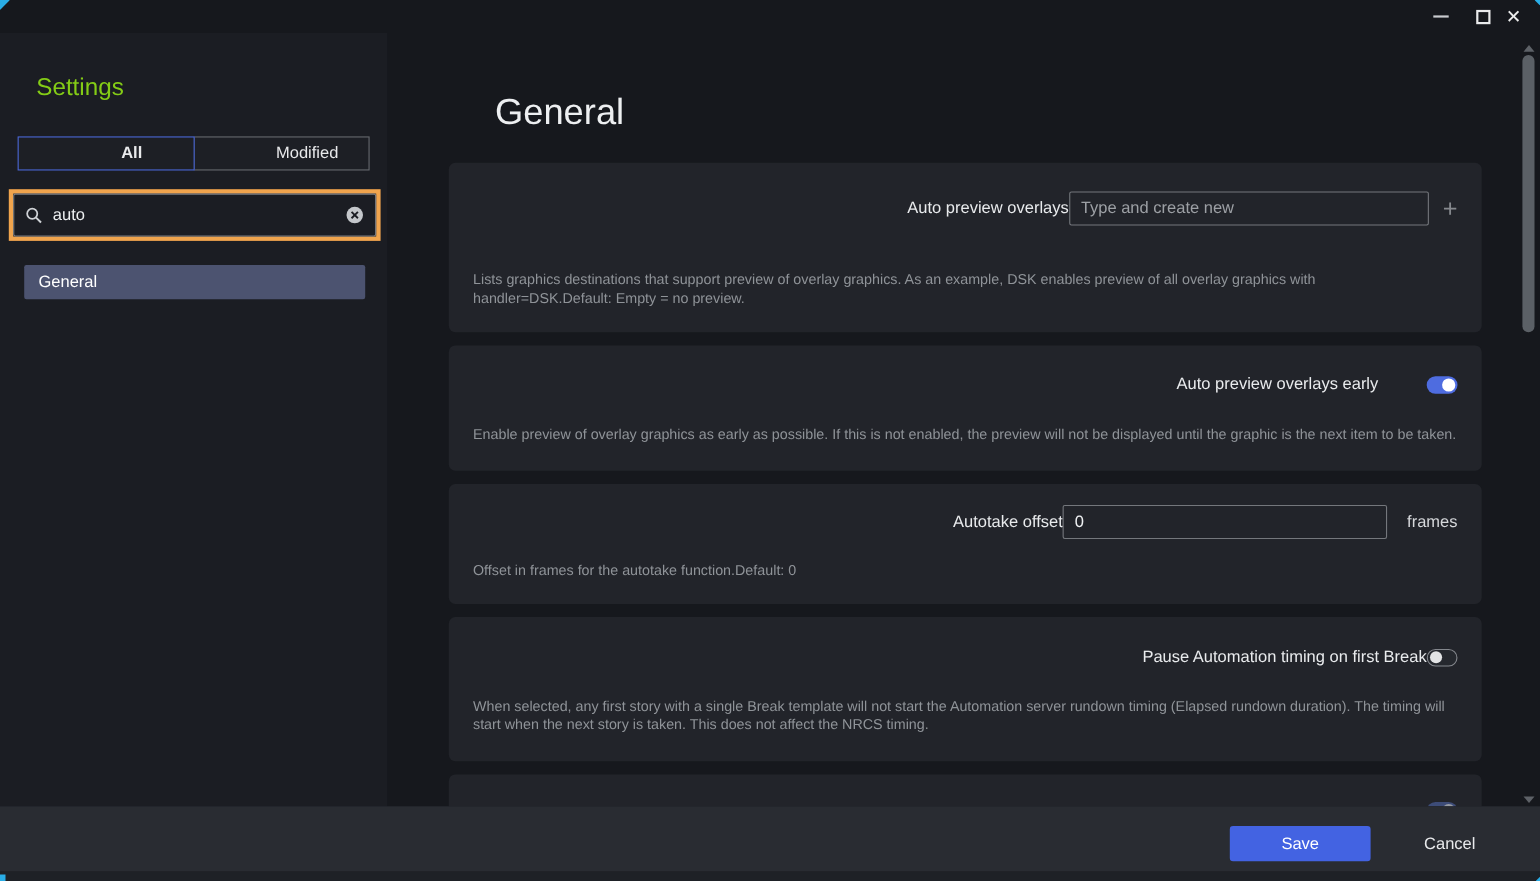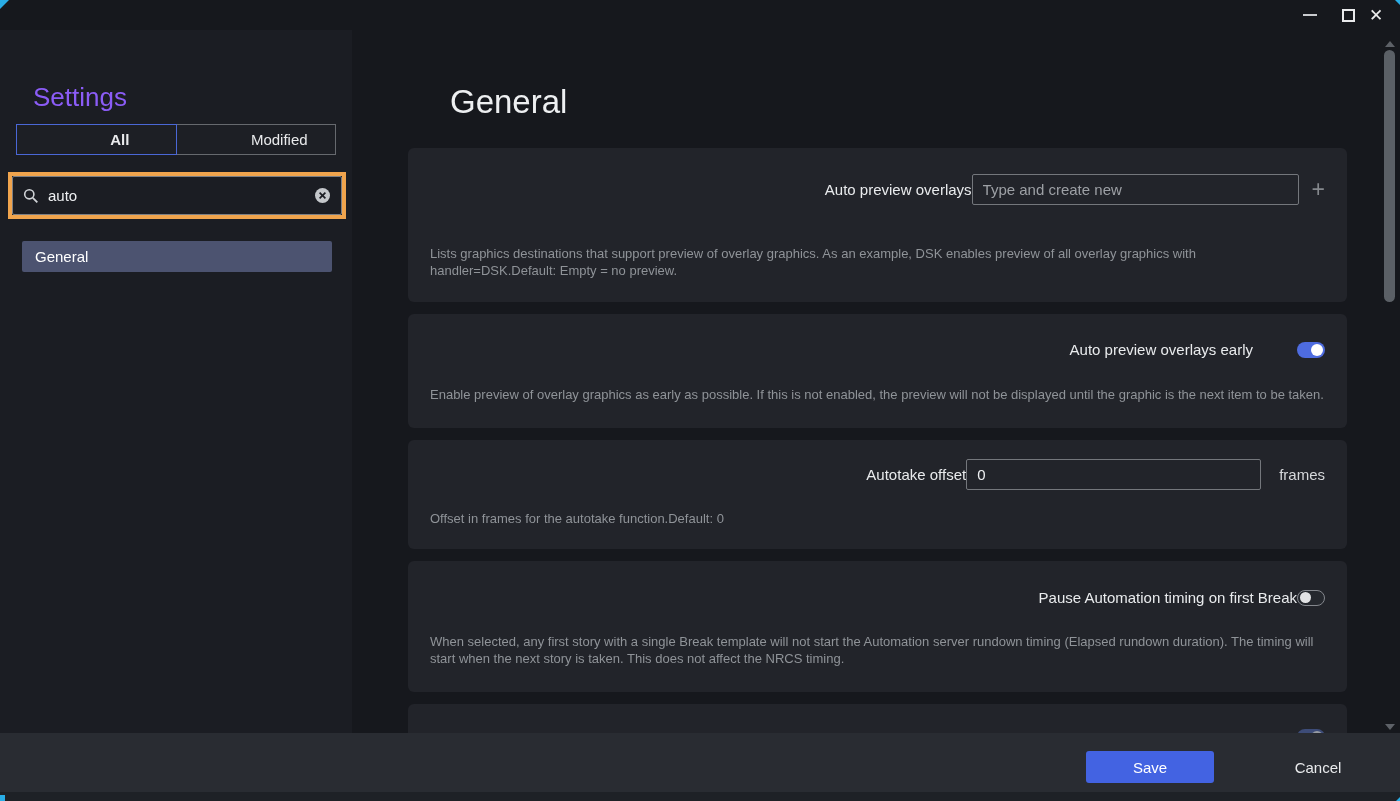--- a/index.html
+++ b/index.html
@@ -22,21 +22,21 @@
 
   
   .corner { position:absolute; background:#29ade6; }
   .corner.tl { left:0; top:0; width:9px; height:9px; clip-path:polygon(0 0,100% 0,0 100%); }
   .corner.tr { right:0; top:0; width:5px; height:5px; clip-path:polygon(0 0,100% 0,100% 100%); }
   .corner.bl { left:0; bottom:0; width:5px; height:6px; }
   .corner.br { right:0; bottom:0; width:4px; height:4px; clip-path:polygon(100% 0,100% 100%,0 100%); }
 
   
   .sidebar { position:absolute; left:0; top:30px; width:352px; height:703px; background:#1b1d23; }
-  .sidebar-title { position:absolute; left:33px; top:36px; font-size:26px; font-weight:400; color:#8b5cf6;margin-top:16px; }
+  .sidebar-title { position:absolute; left:33px; top:36px; font-size:22px; font-weight:400; color:#84cc16; }
   .tabs { position:absolute; left:16px; top:94px; width:320px; height:31px; display:flex; }
   .tab { flex:1; display:flex; align-items:center; justify-content:center; font-size:15px;
          background:#1d1f25; border:1px solid #66696e; color:#e9eaec; cursor:pointer;padding-left:47px; }
   .tab + .tab { margin-left:-1px; }
   .tab.active { border:1px solid #4a67d6; font-weight:700; z-index:2; }
 
   .search-ring { position:absolute; left:8px; top:142px; width:338px; height:47px;
                  border:4px solid #f0a44d; padding:0; }
   .search-box { width:100%; height:100%; background:#1b1d23; border:1px solid #7c7f84; border-radius:2px;
                 display:flex; align-items:center; padding:0 10px; gap:9px; }
@@ -93,21 +93,21 @@
   
   .scroll-thumb { position:absolute; left:1384px; top:50px; width:11px; height:252px;
                   border-radius:6px; background:#5b6066; cursor:pointer; }
   .scroll-arrow { position:absolute; left:1385px; width:0; height:0; cursor:pointer; }
   .scroll-up   { top:41px;  border-left:5px solid transparent; border-right:5px solid transparent; border-bottom:6px solid #5d6167; }
   .scroll-down { top:724px; border-left:5px solid transparent; border-right:5px solid transparent; border-top:6px solid #5d6167; }
 
   
   .footer { position:absolute; left:0; top:733px; width:1400px; height:68px; background:#292c32; }
   .footer-shade { position:absolute; left:0; bottom:0; width:100%; height:9px; background:#1e2126; }
-  .save-btn { position:absolute; left:1086px; top:18px; width:128px; height:32px;
+  .save-btn { position:absolute; left:1118px; top:18px; width:128px; height:32px;
               background:#4363e2; border:none; border-radius:3px; color:#ffffff;
               font-size:15px; font-family:"Liberation Sans", sans-serif; cursor:pointer; }
   .cancel-btn { position:absolute; left:1270px; top:18px; width:96px; height:32px;
                 background:transparent; border:none; color:#e8eaec; font-size:15px;
                 font-family:"Liberation Sans", sans-serif; cursor:pointer; }
 </style>
 </head>
 <body>
 
 <div class="titlebar">

